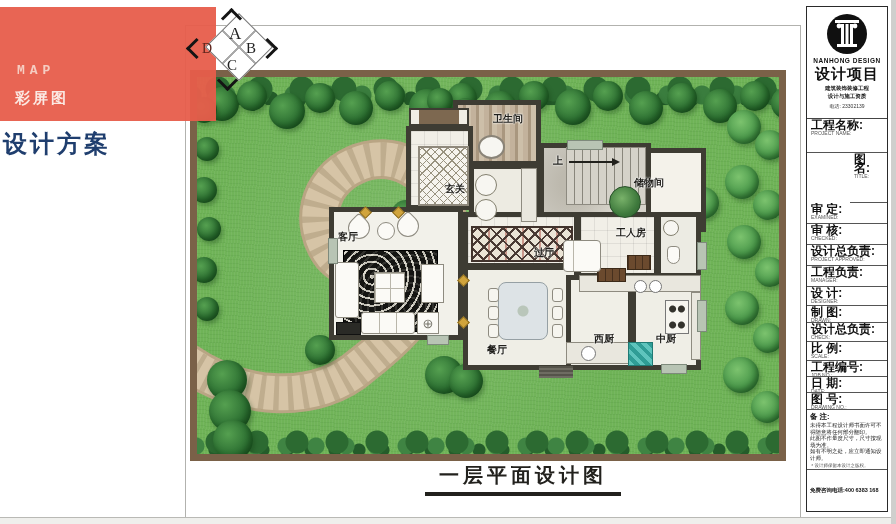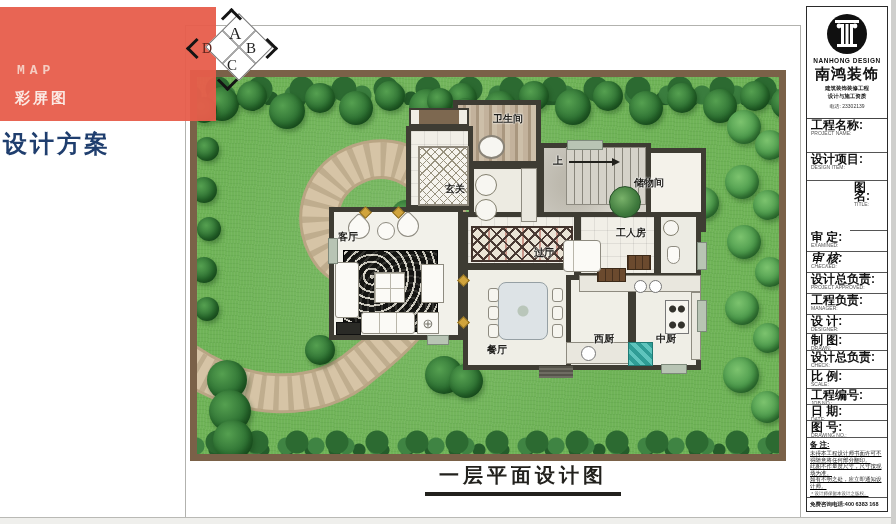--- a/index.html
+++ b/index.html
@@ -150,21 +150,21 @@
       border:1.5px solid #2a2a2a;background:#fff;display:flex;flex-direction:column;font-family:"Liberation Sans",sans-serif;}
   .tb-logo{height:112px;box-sizing:border-box;border-bottom:1px solid #444;text-align:center;padding-top:6px;}
   .tb-logo svg{display:block;margin:0 auto;}
   .tb-brand-en{font-size:6.5px;font-weight:700;letter-spacing:.5px;color:#111;margin-top:2px;}
   .tb-brand-cn{font-size:15px;font-weight:700;color:#111;margin-top:1px;letter-spacing:1px;}
   .tb-sub{font-size:5.5px;font-weight:700;color:#222;margin-top:1px;}
   .tb-tel{font-size:5px;color:#333;margin-top:3px;}
   .tb-row{box-sizing:border-box;border-bottom:1px solid #555;padding:2px 4px 0 4px;overflow:hidden;}
   .tb-row .cn{font-size:12px;font-weight:700;color:#111;line-height:9px;}
   .tb-row .en{font-size:5px;color:#555;line-height:6px;}
-  .tb-notes{box-sizing:border-box;height:60px;border-bottom:1px solid #555;padding:2px 3px;text-decoration:underline;}
+  .tb-notes{box-sizing:border-box;height:60px;border-bottom:1px solid #555;padding:2px 3px;}
   .tb-notes .cn{font-size:7.5px;font-weight:700;color:#111;}
   .tb-note-line{font-size:5.5px;color:#222;line-height:6.5px;}
   .tb-small{font-size:4.5px;color:#444;margin-top:2px;}
   .tb-hotline{flex:1;display:flex;align-items:center;padding:0 3px;font-size:5.5px;font-weight:700;color:#111;}
 </style>
 </head>
 <body>
 
 <div id="page">
 
@@ -335,43 +335,39 @@
           <rect x="9" y="7" width="24" height="3"></rect>
           <circle cx="13" cy="13" r="2.4"></circle>
           <circle cx="29" cy="13" r="2.4"></circle>
           <rect x="15" y="11" width="3" height="20"></rect>
           <rect x="19.5" y="11" width="3" height="20"></rect>
           <rect x="24" y="11" width="3" height="20"></rect>
           <rect x="11" y="31" width="20" height="3"></rect>
         </g>
       </svg>
       <div class="tb-brand-en">NANHONG DESIGN</div>
-      <div class="tb-brand-cn">南鸿装饰</div>
+      <div class="tb-brand-cn">设计项目</div>
       <div class="tb-sub">建筑装饰装修工程</div>
       <div class="tb-sub">设计与施工资质</div>
       <div class="tb-tel">电话: 23302139</div>
     </div>
     <div id="tb-rows">
         <div class="tb-row" style="height: 34px;">
           <div class="cn">工程名称:</div>
           <div class="en">PROJECT NAME:</div>
         </div>
-        <div class="tb-row" style="height: 28px;">
-          <div class="cn">设计项目:</div>
-          <div class="en">DESIGN ITEM:</div>
-        </div>
         <div class="tb-row" style="height: 50px; margin-left: 43px;">
           <div class="cn">图  名:</div>
           <div class="en">TITLE:</div>
         </div>
         <div class="tb-row" style="height: 21px;">
           <div class="cn">审  定:</div>
           <div class="en">EXAMINED:</div>
         </div>
-        <div class="tb-row" style="height: 21px; font-style: italic;">
+        <div class="tb-row" style="height: 21px;">
           <div class="cn">审  核:</div>
           <div class="en">CHECKED:</div>
         </div>
         <div class="tb-row" style="height: 21px;">
           <div class="cn">设计总负责:</div>
           <div class="en">PROJECT APPROVED:</div>
         </div>
         <div class="tb-row" style="height: 21px;">
           <div class="cn">工程负责:</div>
           <div class="en">MANAGER:</div>

